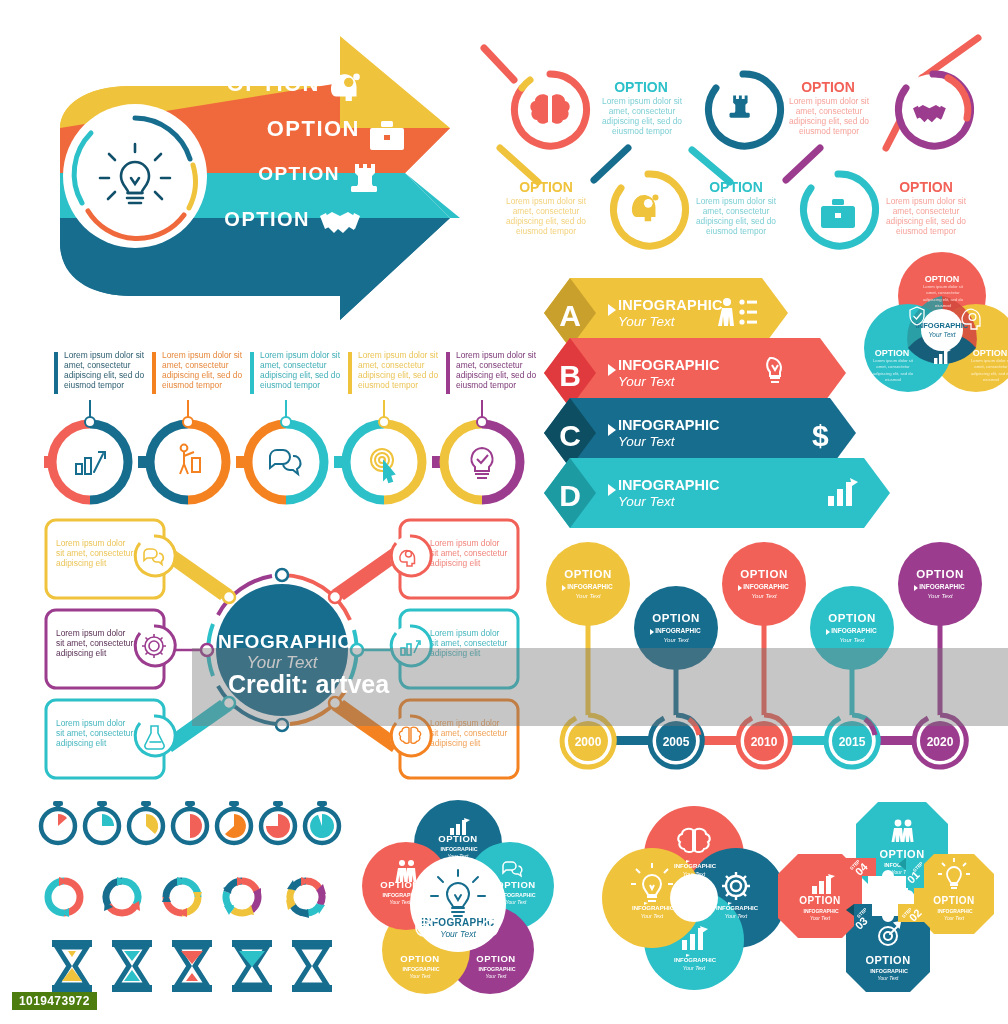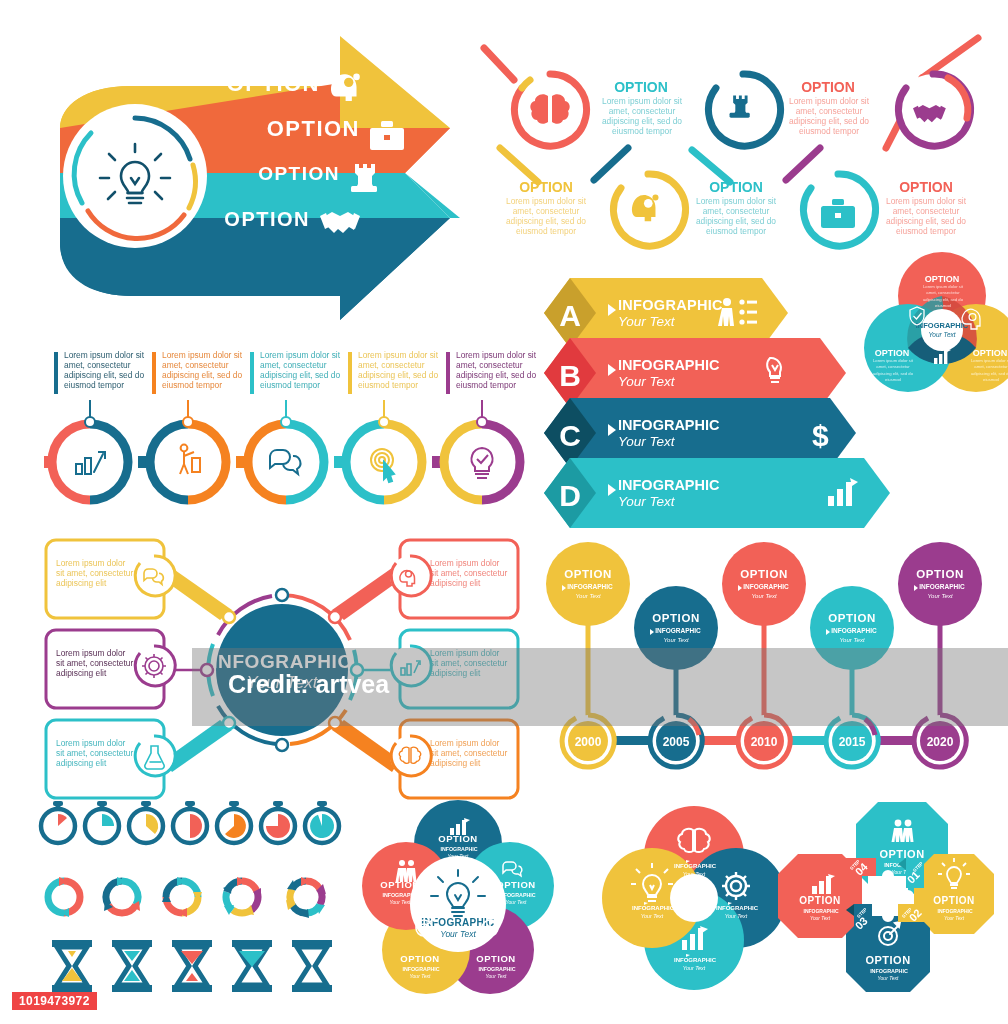--- a/index.html
+++ b/index.html
@@ -9,21 +9,21 @@
   .abs{position:absolute;}
   svg{display:block;overflow:visible;}
   .lorem{line-height:1.28;}
   
   #wm-band{position:absolute;left:192px;top:648px;width:816px;height:78px;
            background:rgba(120,120,120,.42);}
   #wm-text{position:absolute;left:228px;top:652px;color:#fff;}
   #wm-getty{font-size:34px;font-weight:bold;letter-spacing:-.5px;}
   #wm-getty span{font-weight:normal;}
   #wm-credit{font-size:25px;font-weight:bold;margin-top:18px;}
-  #wm-id{position:absolute;left:12px;top:992px;background:#ef4444;color:#fff;
+  #wm-id{position:absolute;left:12px;top:992px;background:#4d7c0f;color:#fff;
          font-size:12px;font-weight:bold;padding:2px 7px;letter-spacing:.4px;}
 </style>
 </head>
 <body>
 
 <div class="stage">
 
 <div class="abs" style="left:30px;top:28px;">
 <svg width="460" height="300" viewBox="0 0 460 300">
   <g>
@@ -382,21 +382,21 @@
   <foreignObject x="328" y="12" width="84" height="48">
     <div xmlns="http://www.w3.org/1999/xhtml" class="lorem" style="font:8.4px 'Liberation Sans',sans-serif;color:#EBC558;">Lorem ipsum dolor sit amet, consectetur adipiscing elit, sed do eiusmod tempor</div>
   </foreignObject>
   <rect x="416" y="14" width="4" height="42" fill="#9B3C8E"></rect>
   <foreignObject x="426" y="12" width="84" height="48">
     <div xmlns="http://www.w3.org/1999/xhtml" class="lorem" style="font:8.4px 'Liberation Sans',sans-serif;color:#7C3876;">Lorem ipsum dolor sit amet, consectetur adipiscing elit, sed do eiusmod tempor</div>
   </foreignObject>
 </svg>
 </div>
 
-<div class="abs" style="left:32px;top:532px;">
+<div class="abs" style="left:32px;top:512px;">
 <svg width="500" height="276" viewBox="0 0 500 276">
 
   <path d="M188 88 L200 78 L140 36 L132 48 Z" fill="#F0C33C"></path>
   <path d="M312 88 L300 78 L360 36 L368 48 Z" fill="#F26157"></path>
   <path d="M188 188 L200 198 L140 240 L132 228 Z" fill="#2CC0C8"></path>
   <path d="M312 188 L300 198 L360 240 L368 228 Z" fill="#F58220"></path>
   <line x1="175" y1="138" x2="134" y2="138" stroke="#9B3C8E" stroke-width="2.5"></line>
   <line x1="325" y1="138" x2="366" y2="138" stroke="#2CC0C8" stroke-width="2.5"></line>
 
   <g>

